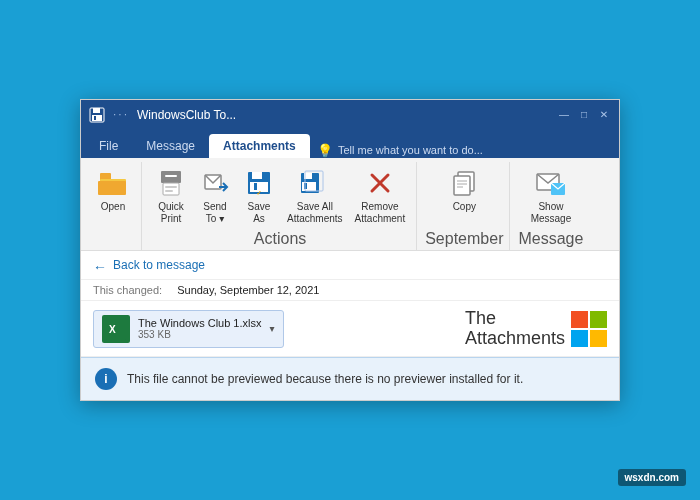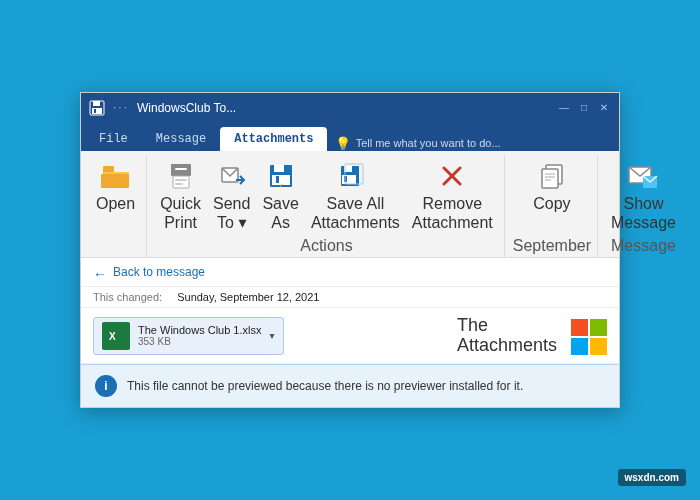--- a/index.html
+++ b/index.html
@@ -69,21 +69,20 @@
     }
     .tab {
       padding: 4px 14px;
       font-size: 12px;
       cursor: pointer;
       color: #ccdaf0;
       border-radius: 4px 4px 0 0;
       height: 24px;
       display: flex;
       align-items: center;
-      font-family: Liberation Mono, monospace;
     }
     .tab.active {
       background: #fff;
       color: #1e4d8c;
       font-weight: 600;
     }
     .tell-me {
       margin-left: 8px;
       display: flex;
       align-items: center;
@@ -142,21 +141,21 @@
     .ribbon-btn .btn-icon {
       width: 32px;
       height: 32px;
       display: flex;
       align-items: center;
       justify-content: center;
       font-size: 20px;
       margin-bottom: 2px;
     }
     .ribbon-btn .btn-label {
-      font-size: 16px;
+      font-size: 10px;
       color: #333;
       white-space: nowrap;
     }
     .ribbon-btn-large {
       min-width: 44px;
     }
     
     .back-bar {
       background: #fff;
       padding: 6px 12px;
@@ -230,22 +229,22 @@
     .attachment-size {
       font-size: 10px;
       color: #666;
     }
     .attachment-chevron {
       font-size: 10px;
       color: #555;
     }
     .windows-club-logo {
       display: flex;
-      align-items: flex-end;
-      gap: 14px;
+      align-items: center;
+      gap: 6px;
       margin-left: auto;
     }
     .wc-text {
       font-size: 18px;
       font-weight: 300;
       color: #333;
       line-height: 1.1;
     }
     .wc-flag {
       width: 36px;

